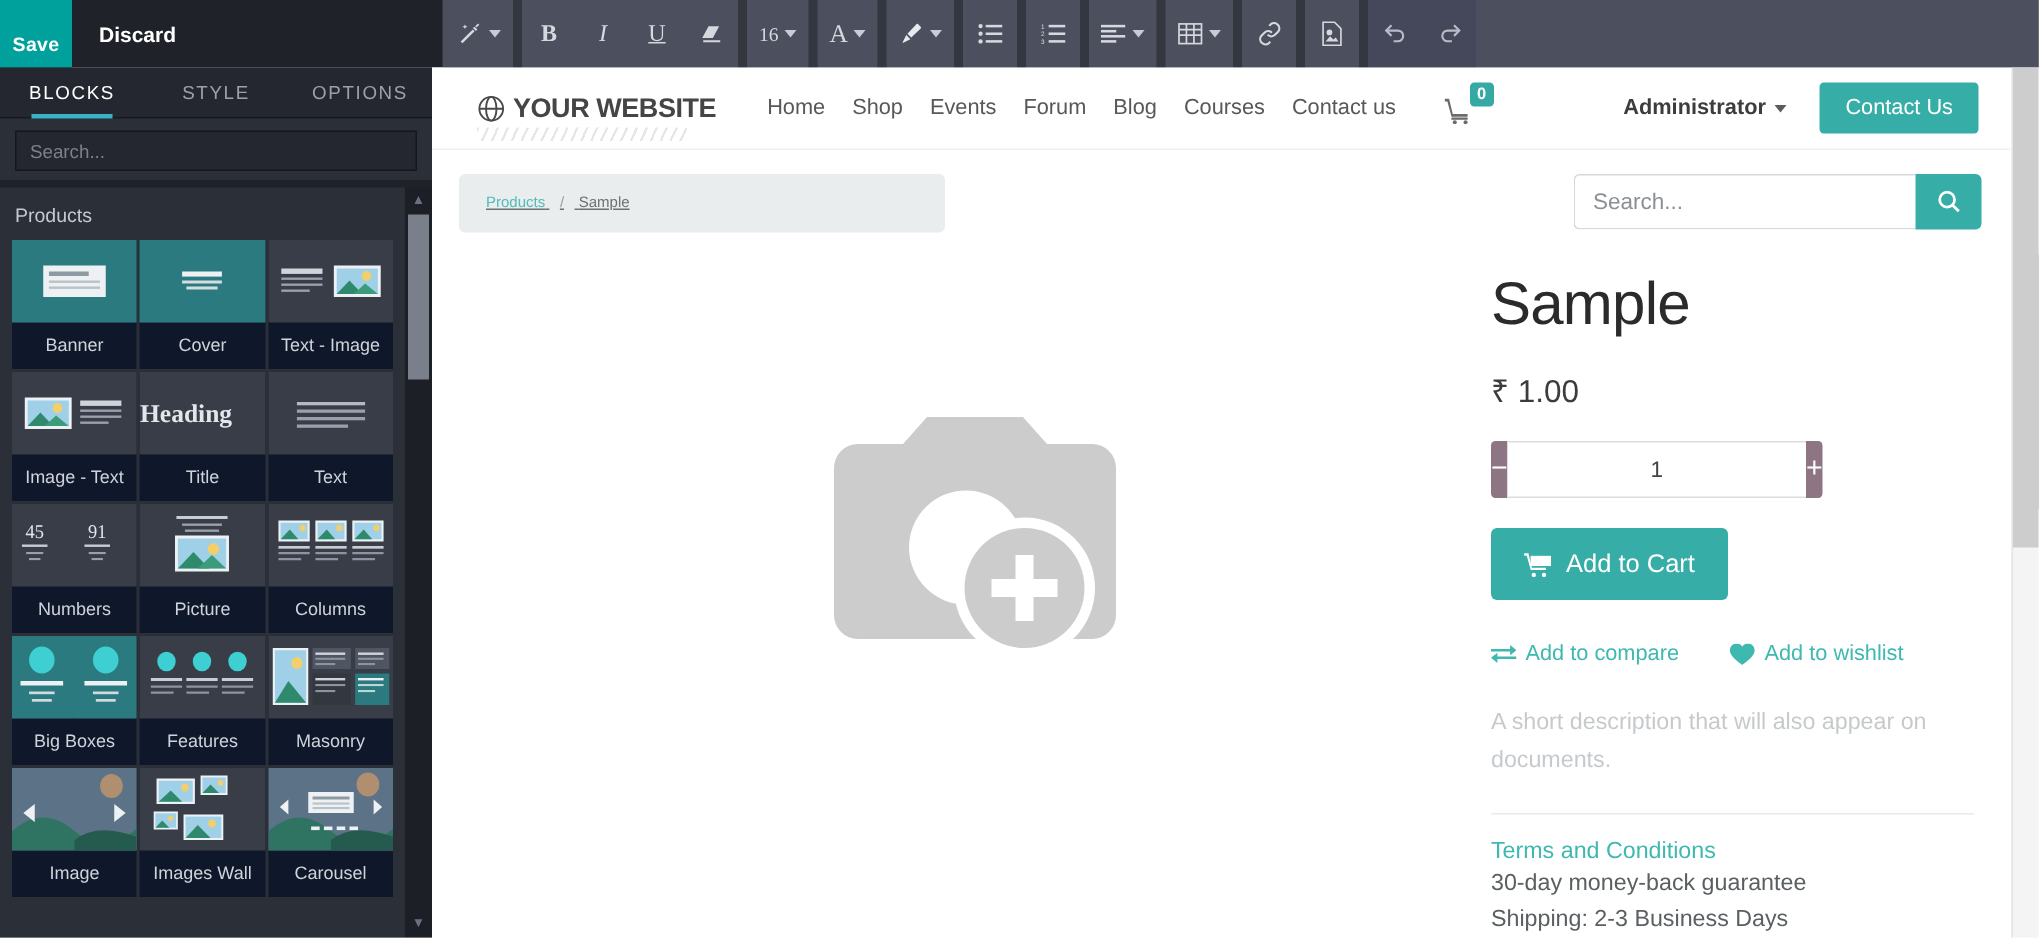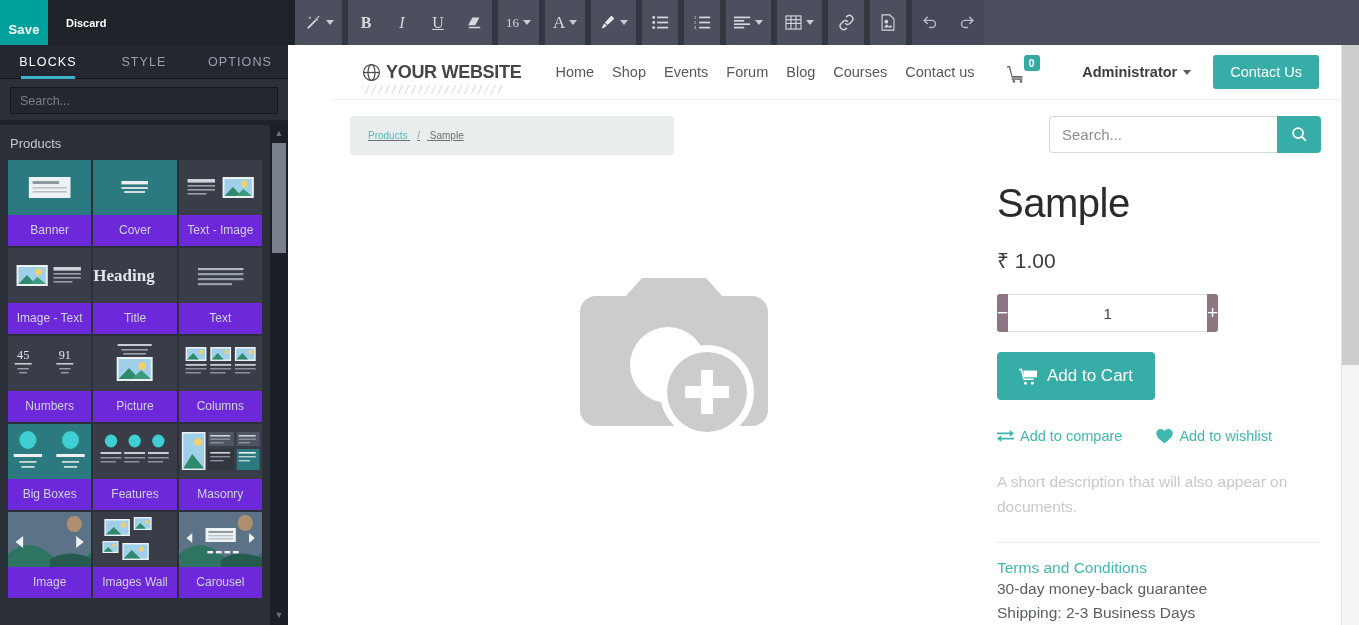--- a/index.html
+++ b/index.html
@@ -16,21 +16,21 @@
     background: #1f2229;
     display: flex; align-items: stretch;
   }
   .editor-actions { display: flex; align-items: stretch; width: 295px; }
   .btn-save {
     background: #00a09d; color: #fff; font-weight: bold; font-size: 13px;
     display: flex; align-items: center; justify-content: center;
     width: 48px; height: 58px; letter-spacing: .2px;
   }
   .btn-discard {
-    color: #fff; font-weight: bold; font-size: 11px;
+    color: #fff; font-weight: bold; font-size: 14px;
     display: flex; align-items: center; padding: 0 18px; height: 45px;
   }
 
   
   .wysiwyg-toolbar {
     flex: 1; background: #4b4f5e; display: flex; align-items: center;
     height: 45px; padding: 0 2px;
   }
   .tb-sep { width: 6px; height: 45px; background: #34373f; }
   .tb-btn {
@@ -77,21 +77,21 @@
     position: absolute; top: 80px; left: 0; width: 270px; bottom: 0;
     background: #2b2f38; overflow: hidden;
   }
   .sb-section-title {
     color: #c5c9d1; font-size: 13px; padding: 11px 10px 9px 10px;
   }
   .block-grid {
     display: grid; grid-template-columns: repeat(3, 1fr);
     gap: 2px; padding: 0 8px;
   }
-  .block-card { background: #6d28d9; }
+  .block-card { background: #0f172a; }
   .block-thumb { height: 55px; width: 100%; position: relative; overflow: hidden; }
   .block-label {
     color: #cfd3da; font-size: 12px; text-align: center;
     padding: 8px 2px 9px 2px; white-space: nowrap; overflow: hidden;
   }
   .thumb-teal { background: #2b7a7f; }
   .thumb-dark { background: #383d48; }
   .thumb-blue { background: #5c7387; }
 
   
@@ -107,21 +107,21 @@
   .sb-scroll-up { top: 0; }
   .sb-scroll-dn { bottom: 2px; }
   .sb-scroll-thumb {
     position: absolute; top: 18px; left: 2px; width: 14px; height: 110px;
     background: #7a7f8c;
   }
 
   
   .site {
     position: absolute; top: 45px; left: 288px; width: 1053px; height: 580px;
-    background: #ffffff; overflow: hidden; padding-left: 44px;
+    background: #ffffff; overflow: hidden;
   }
   .site-header {
     height: 55px; display: flex; align-items: center; padding: 0 22px 0 30px;
     border-bottom: 1px solid #f0f0f0;
   }
   .brand { display: flex; align-items: center; gap: 5px; position: relative; }
   .brand-name {
     font-size: 18px; font-weight: bold; color: #454545; letter-spacing: -.3px;
   }
   .brand-underline {

